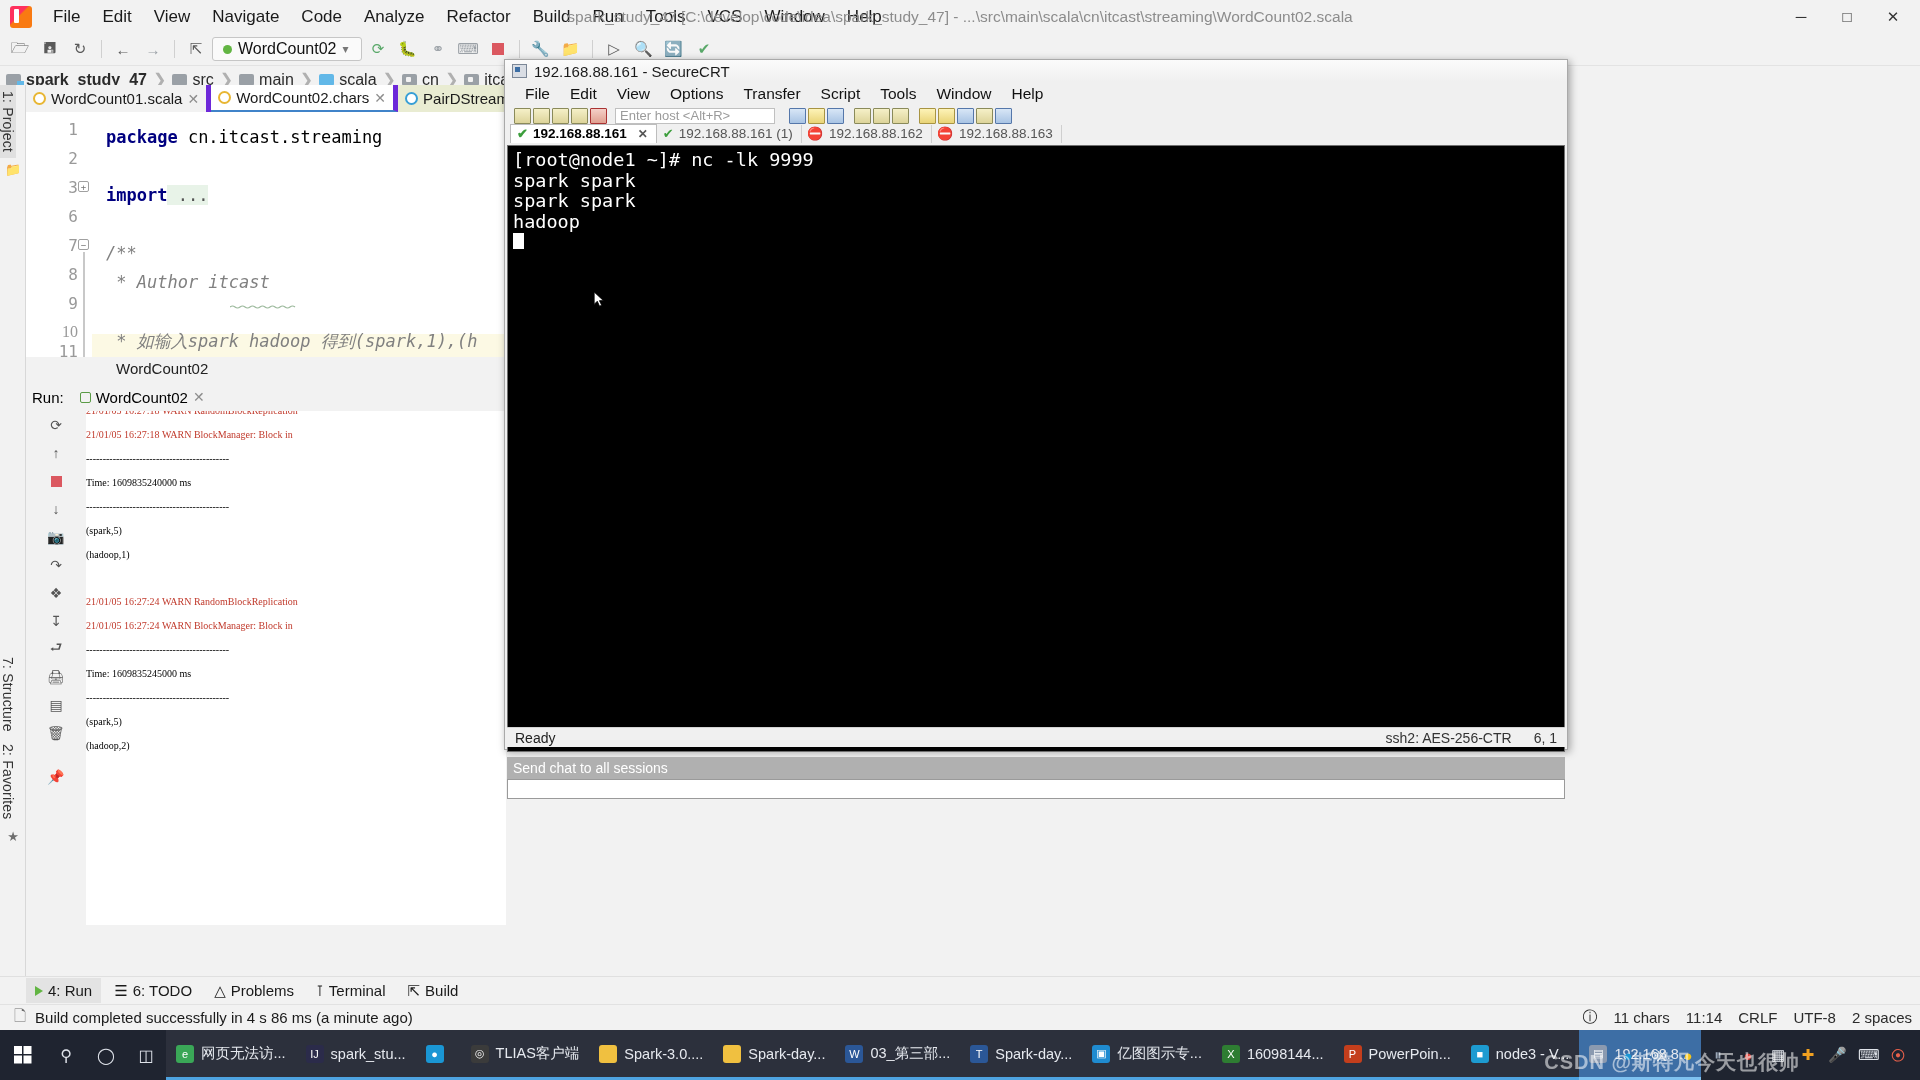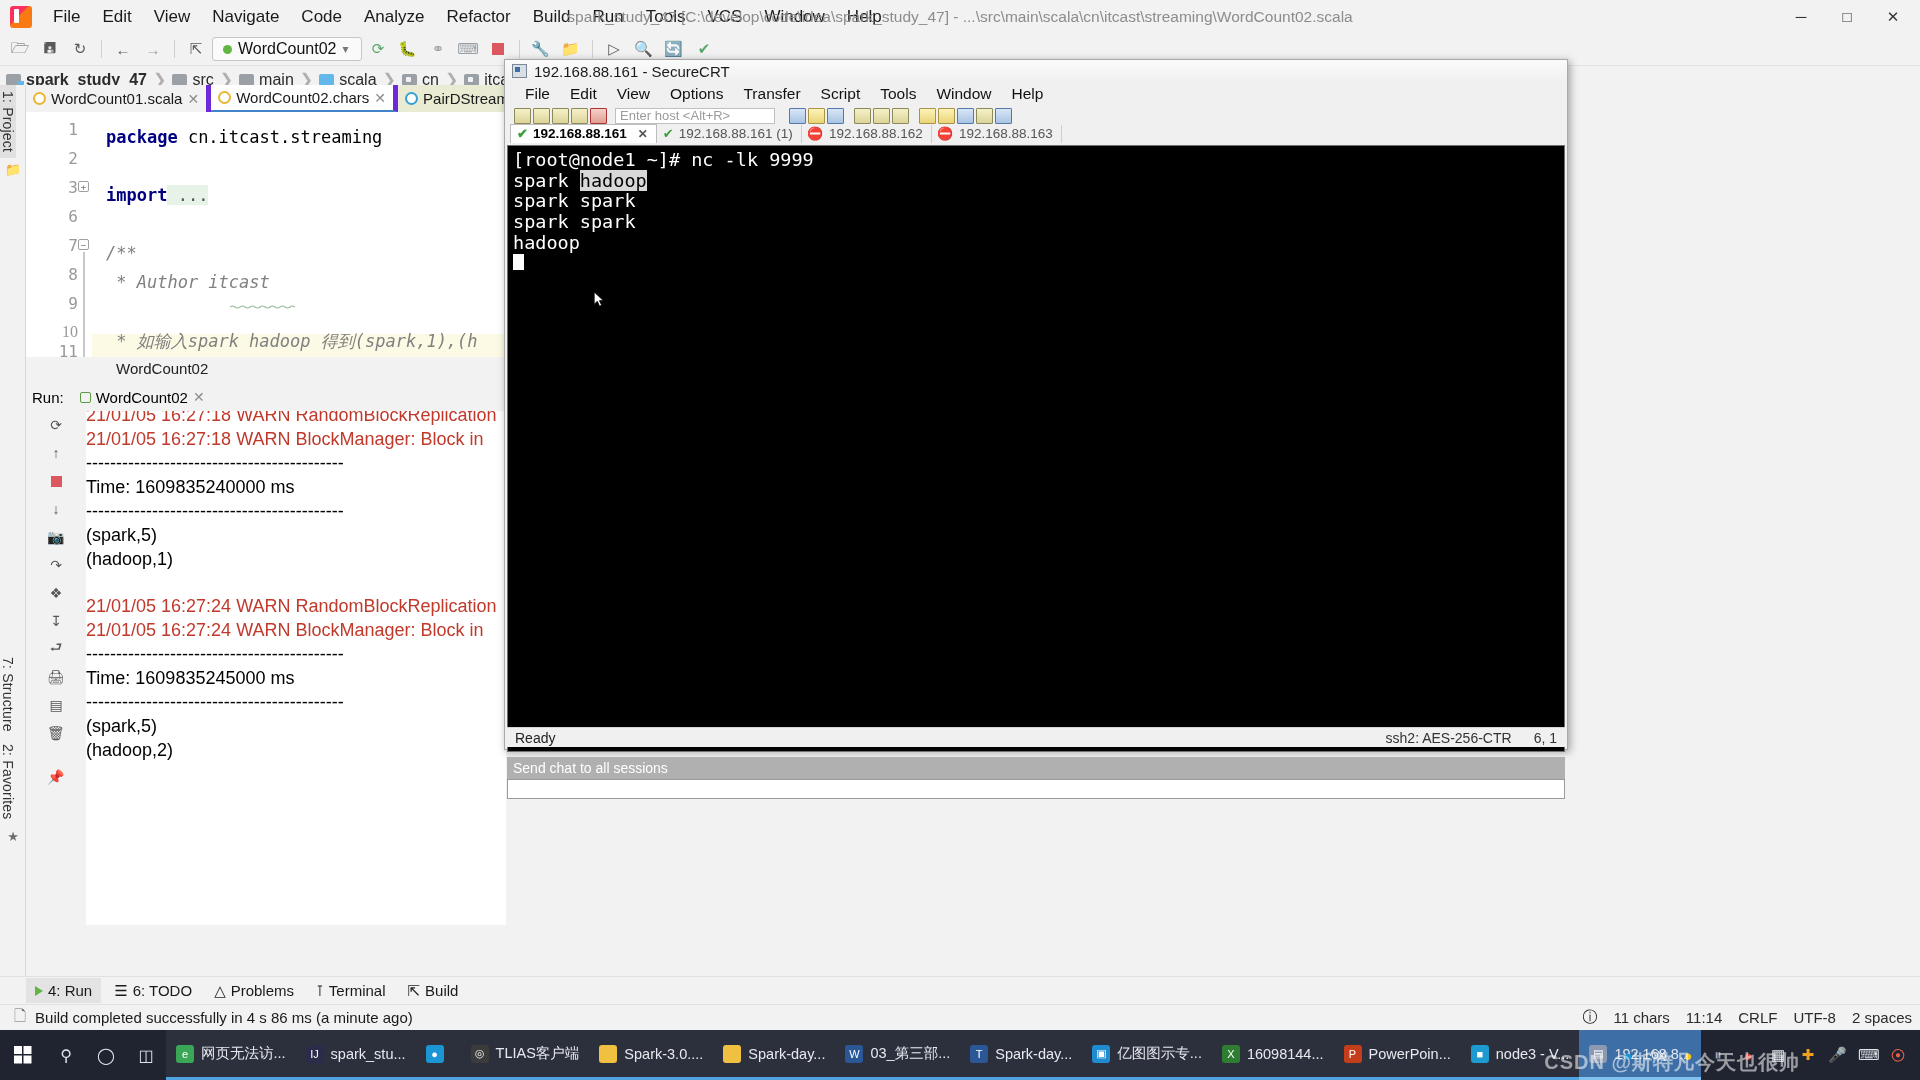--- a/index.html
+++ b/index.html
@@ -82,21 +82,21 @@
   
   .runlabelbar { position:absolute; left:26px; top:357px; width:480px; height:26px; background:#f2f2f2; }
   .runlabelbar .rc { position:absolute; left:90px; top:3px; font-size:15px; color:#222; }
   .runheader { position:absolute; left:26px; top:383px; width:480px; height:28px; background:#f2f2f2; display:flex;
      align-items:center; gap:10px; padding-left:6px; font-size:15px; }
   .rtab { display:flex; align-items:center; gap:5px; padding:3px 6px; }
   .greenplay { width:0;height:0;border-left:8px solid #62b543;border-top:5px solid transparent;border-bottom:5px solid transparent;}
   .runstrip { position:absolute; left:26px; top:411px; width:60px; bottom:105px; background:#f2f2f2; }
   .rsi { height:28px; display:flex; align-items:center; justify-content:center; font-size:14px; color:#555; }
   .console { position:absolute; left:86px; top:411px; width:420px; bottom:105px; background:#fff; overflow:hidden;
-     font-family:Liberation Sans, sans-serif; font-size:18px; }
+     font-family:Liberation Serif, serif; font-size:10px; }
   .cline { position:absolute; white-space:pre; }
   .cwarn { color:#c0392b; }
   .cnorm { color:#000; }
 
   
   .bottombar { position:absolute; left:0; bottom:26px; width:1920px; height:28px; background:#f2f2f2; display:flex;
      align-items:center; gap:4px; padding-left:26px; font-size:15px; border-top:1px solid #e0e0e0; }
   .bb { display:flex; align-items:center; gap:5px; padding:4px 9px; color:#1a1a1a; }
   .bb.active { background:#e3e3e3; }
   .statusbar { position:absolute; left:0; bottom:0; width:1920px; height:26px; background:#f2f2f2; display:flex;
@@ -445,21 +445,20 @@
         <span>192.168.88.162</span>
       </div>
       <div class="stab">
         <span class="blk">⛔</span>
         <span>192.168.88.163</span>
       </div>
     </div>
 
     <div class="term">
       <div class="tline">[root@node1 ~]# nc -lk 9999</div>
-      <div class="tline"><span>spark </span><span class="inv">hadoop</span></div>
       <div class="tline">spark spark</div>
       <div class="tline">spark spark</div>
       <div class="tline">hadoop</div>
       <div class="tline"><span class="cursorblk"></span></div>
       <svg class="cursor-arrow" style="left:85px;top:145px;position:absolute;" width="14" height="19" viewBox="0 0 14 19">
         <path d="M1 1 L1 15 L4.5 11.5 L7 17 L9.5 16 L7 10.8 L11.5 10.8 Z" fill="#fff" stroke="#000" stroke-width="1"></path>
       </svg>
     </div>
 
     <div class="crt-chat">Send chat to all sessions</div>

